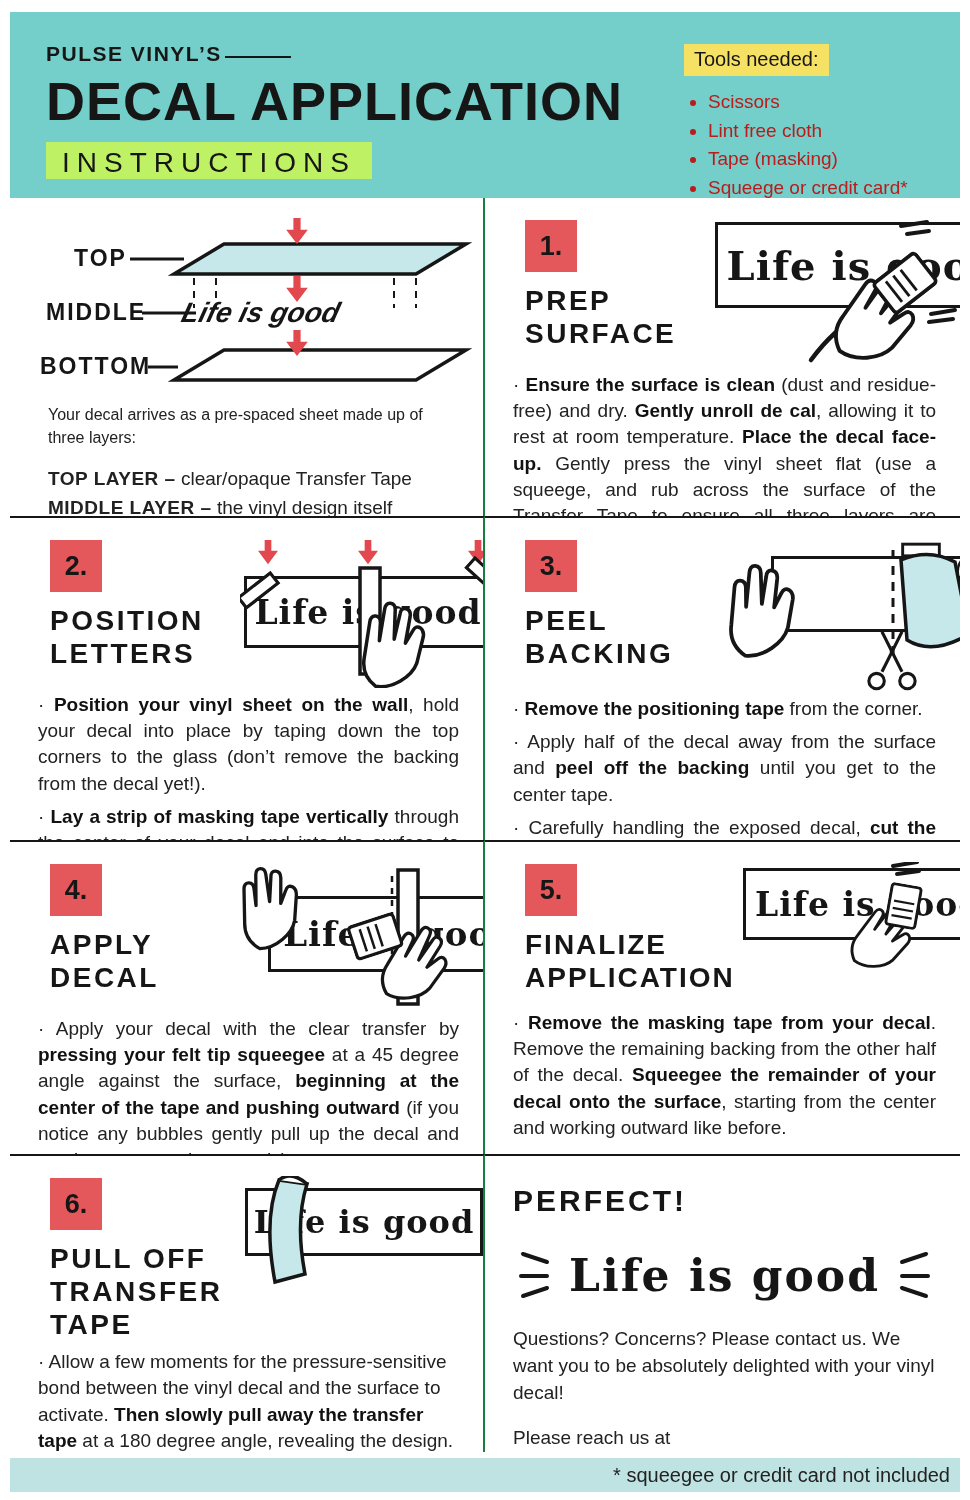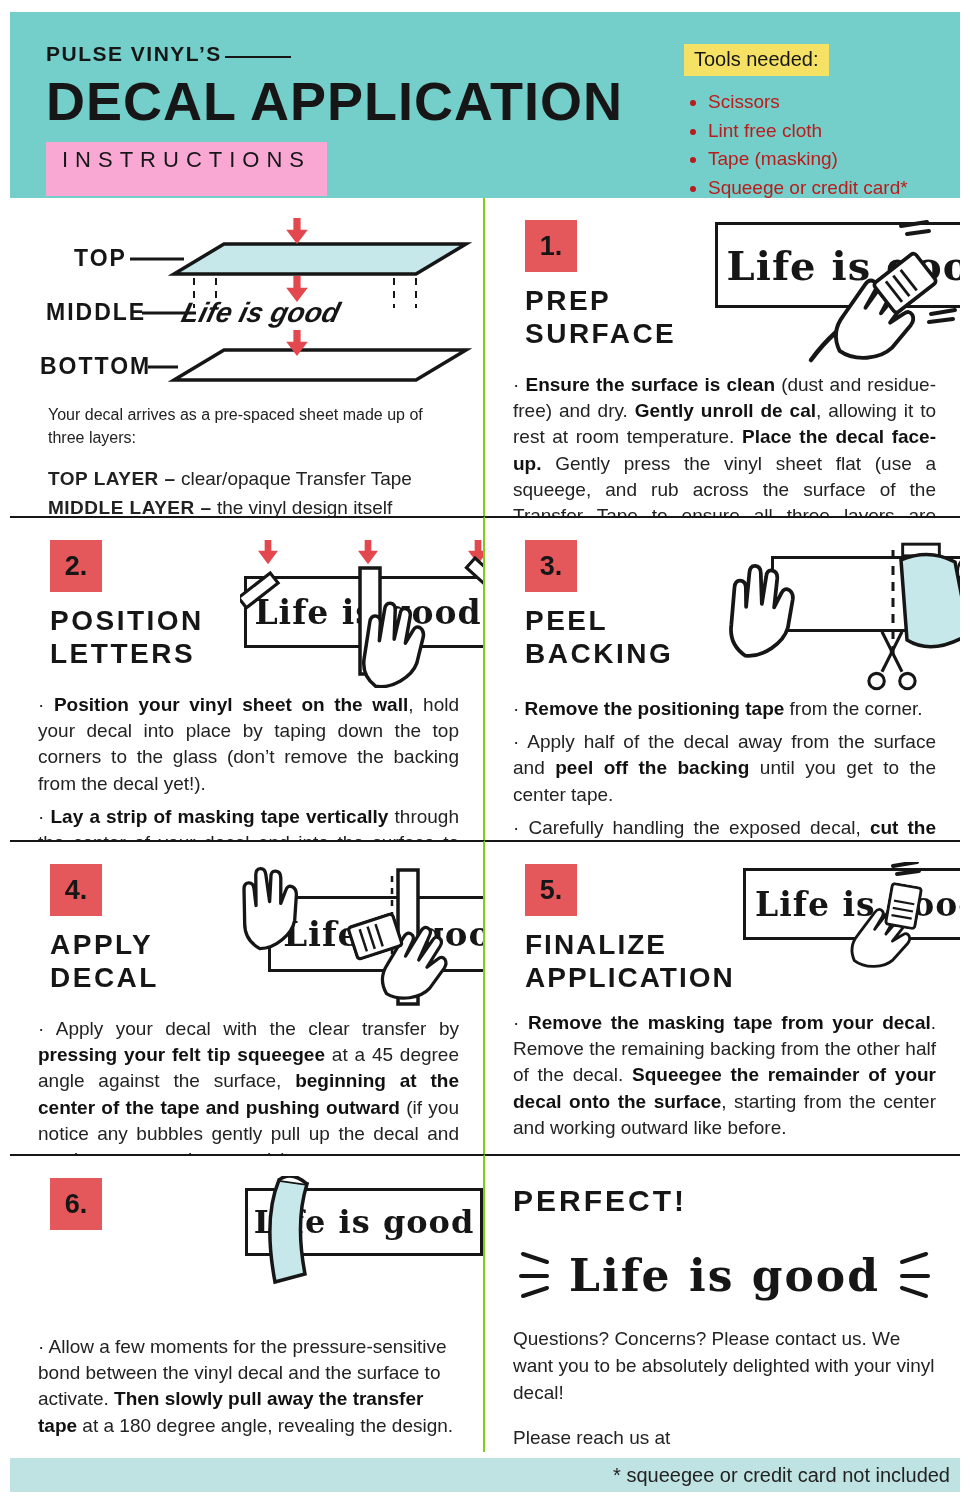--- a/index.html
+++ b/index.html
@@ -4,29 +4,29 @@
 <style>
   html,body{margin:0;padding:0;background:#fff;}
   body{width:970px;height:1500px;font-family:"Liberation Sans",sans-serif;color:#222;}
   .page{box-sizing:border-box;width:970px;height:1500px;padding:12px 10px 0;overflow:hidden;}
 
   
   .header{position:relative;background:#74CEC9;height:186px;box-sizing:border-box;padding:30px 36px 0;}
   .brand{font-size:21px;font-weight:700;letter-spacing:1.5px;color:#161616;}
   .brand::after{content:"";display:inline-block;width:66px;border-bottom:2.5px solid #161616;margin-left:3px;vertical-align:3px;}
   .h-title{font-size:54px;font-weight:800;letter-spacing:1px;color:#161616;margin:8px 0 14px;line-height:1;}
-  .h-sub{display:inline-block;background:#f9a8d4;padding:5px 16px 23px;font-size:22px;letter-spacing:7px;font-weight:500;color:#161616;}
+  .h-sub{display:inline-block;background:#bef264;padding:5px 16px 0;font-size:28px;letter-spacing:7px;font-weight:500;color:#161616;}
   .tools{position:absolute;top:32px;right:20px;width:256px;}
   .tools-label{display:inline-block;background:#F5E163;padding:4px 10px 5px;font-size:20px;color:#161616;}
   .tools ul{margin:12px 0 0;padding-left:24px;font-size:19px;line-height:1.5;color:#b91c1c;}
 
   
   .grid{display:grid;grid-template-columns:1fr 1fr;grid-template-rows:318px 324px 314px 298px;width:950px;}
   .cell{box-sizing:border-box;padding:20px 24px 10px 28px;overflow:hidden;position:relative;}
-  .cell.left{border-right:2px solid #84cc16;}
+  .cell.left{border-right:2px solid #15803d;}
   .cell.rb{border-top:2px solid #161616;}
 
   
   .step-head{display:flex;align-items:flex-start;}
   .step-id{flex:0 0 190px;padding-left:12px;}
   .badge{width:52px;height:52px;background:#E4585C;color:#161616;font-size:27px;font-weight:700;
          display:flex;align-items:center;justify-content:center;margin:2px 0 12px;}
   .step-title{font-size:28px;font-weight:800;letter-spacing:2.5px;line-height:1.18;color:#161616;white-space:pre-line;margin:0;}
   .art{position:relative;flex:1;}
   .bullets{margin-top:8px;}
@@ -271,20 +271,23 @@
       </div>
       <div class="bullets">
         <p class="bullet"><span>· </span><b>Remove the masking tape from your decal</b><span>. Remove the remaining backing from the other half of the decal. </span><b>Squeegee the remainder of your decal onto the surface</b><span>, starting from the center and working outward like before.</span></p>
       </div>
     </div>
 
     <div class="cell left rb">
       <div class="step-head">
         <div class="step-id" style="flex-basis:185px;">
           <div class="badge">6.</div>
+          <h3 class="step-title">PULL OFF
+TRANSFER
+TAPE</h3>
         </div>
         <div class="art" style="height:150px;">
           <div class="decal-box" style="left:10px;top:12px;width:238px;height:68px;font-size:32px;">
             <span>Life is good</span>
           </div>
           <svg class="ovl" width="260" height="150" viewBox="0 0 260 150">
             <path d="M44 4 Q28 42 40 106 L70 98 Q60 46 72 8 Z" fill="#C6E8EA" stroke="#161616" stroke-width="3.5"></path>
             <path d="M44 4 Q56 -6 72 8" fill="#fff" stroke="#161616" stroke-width="3.5"></path>
           </svg>
         </div>

